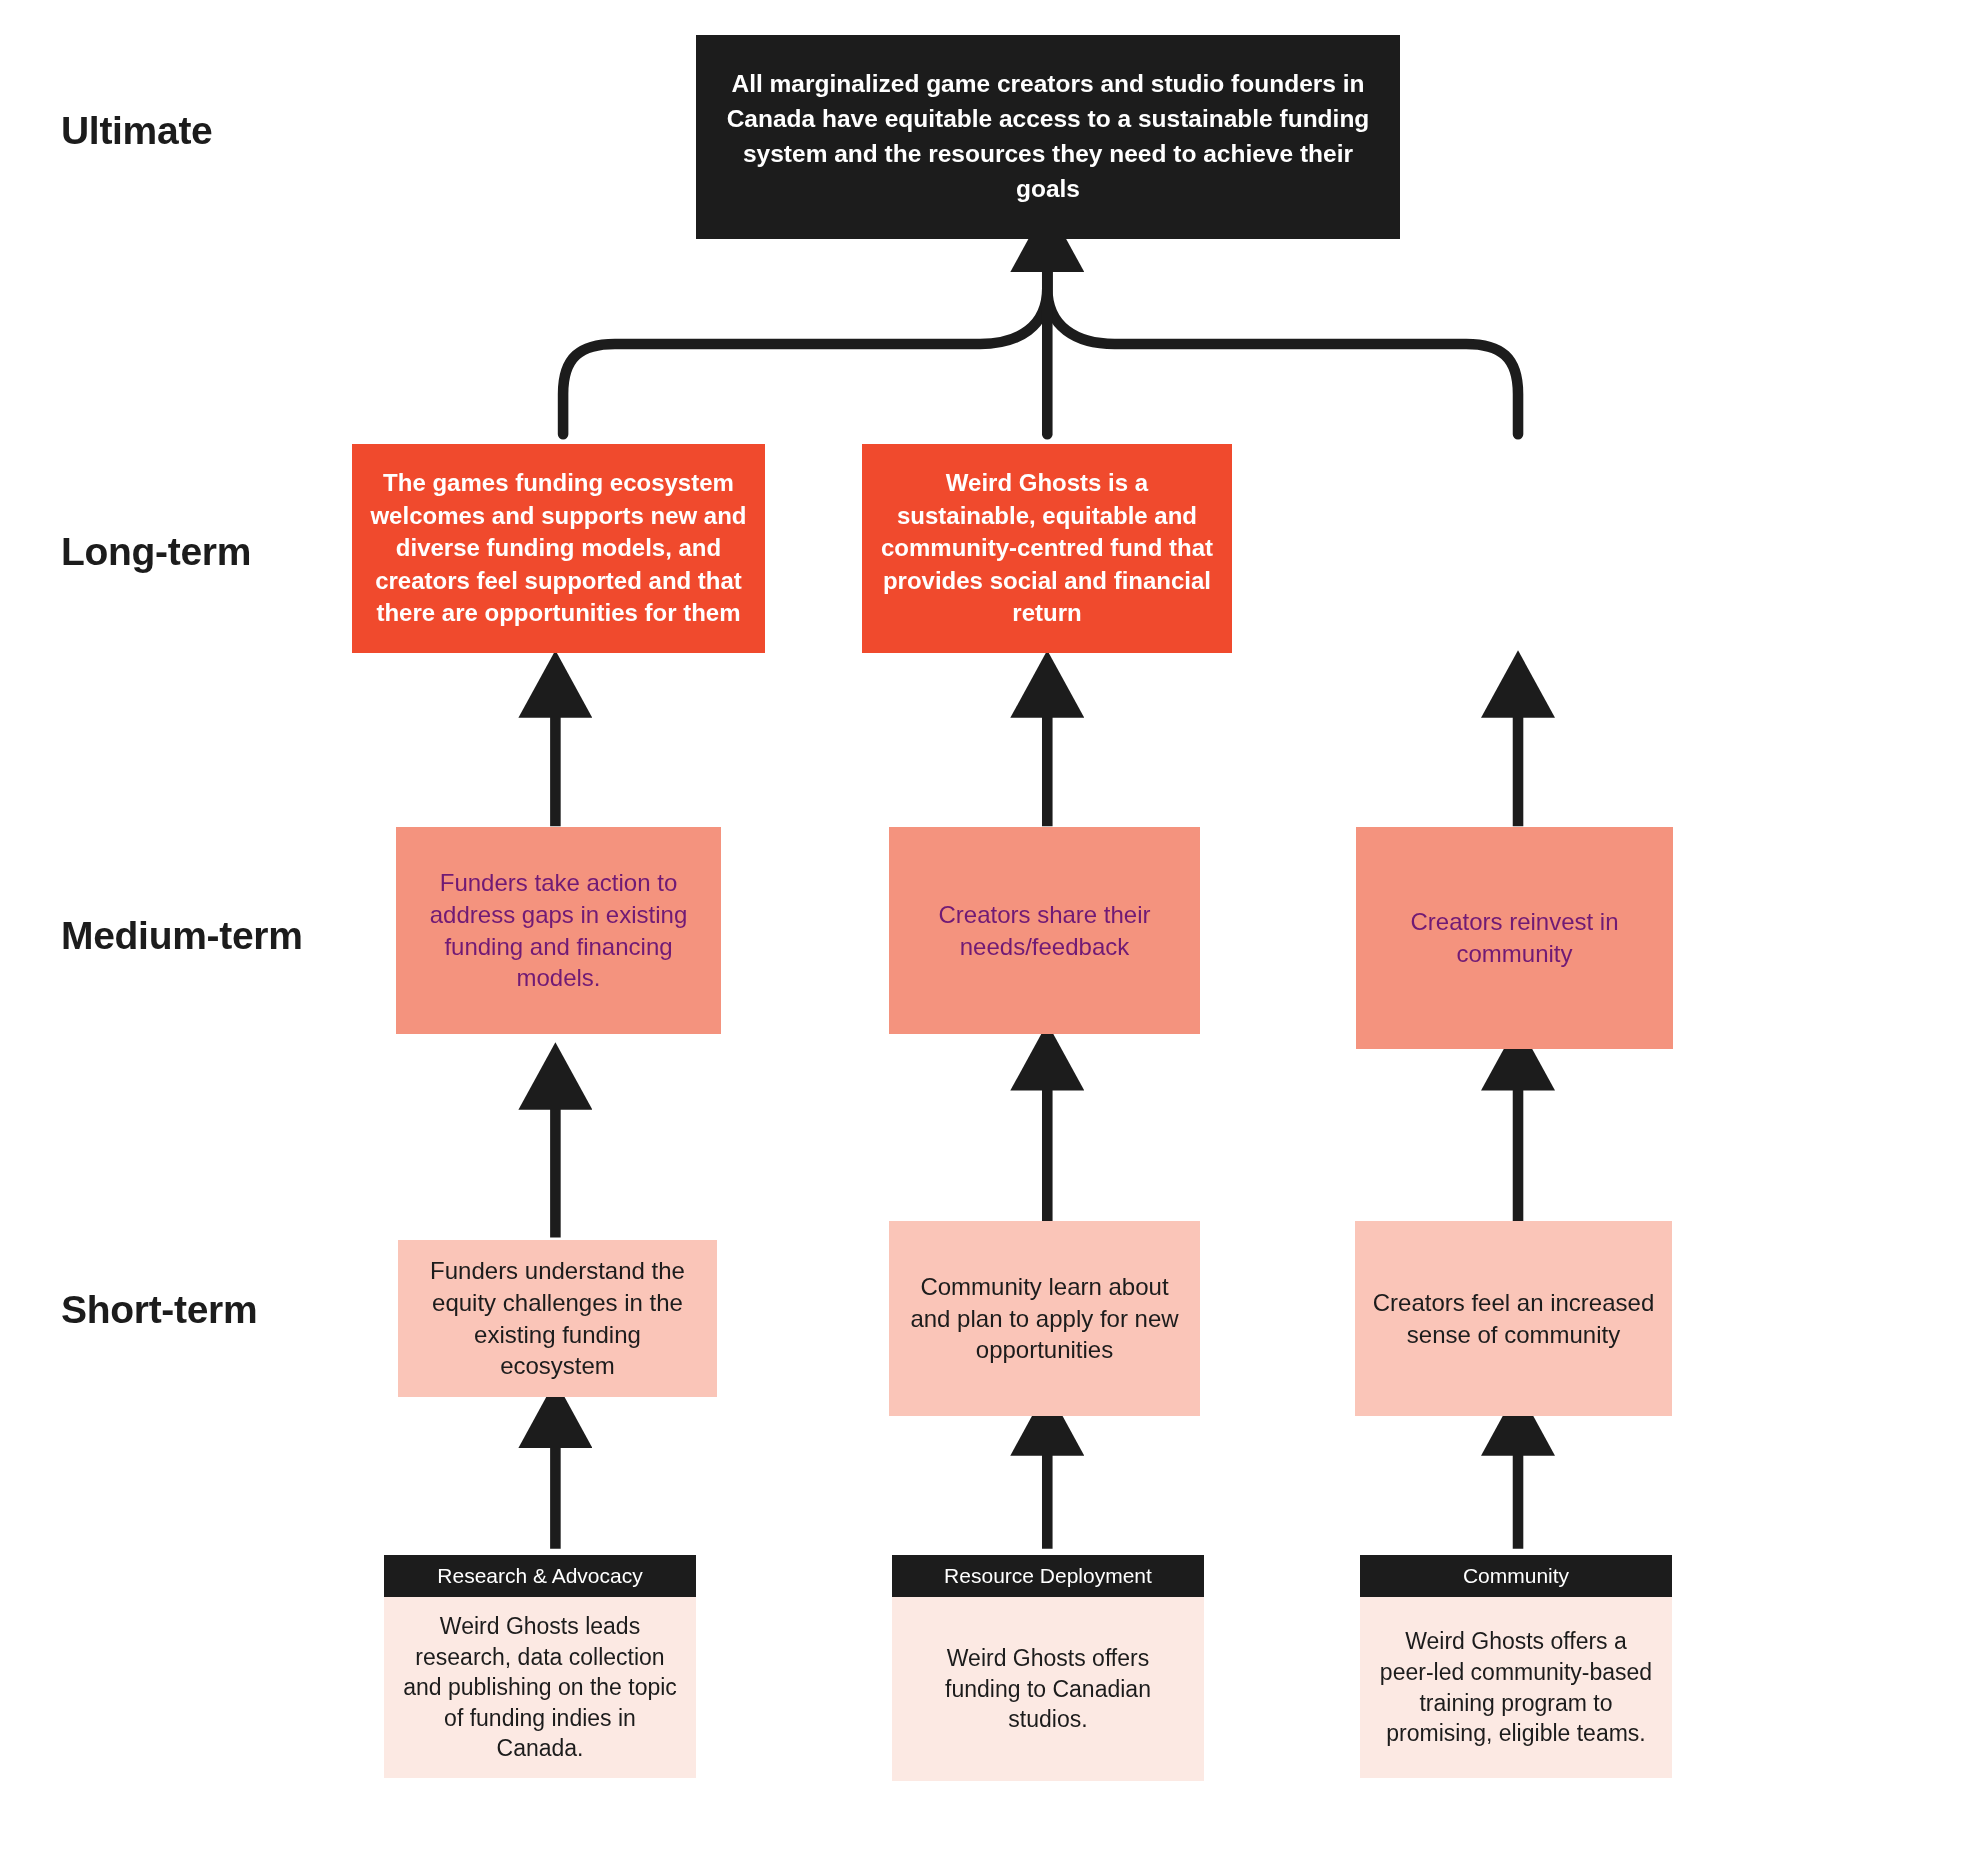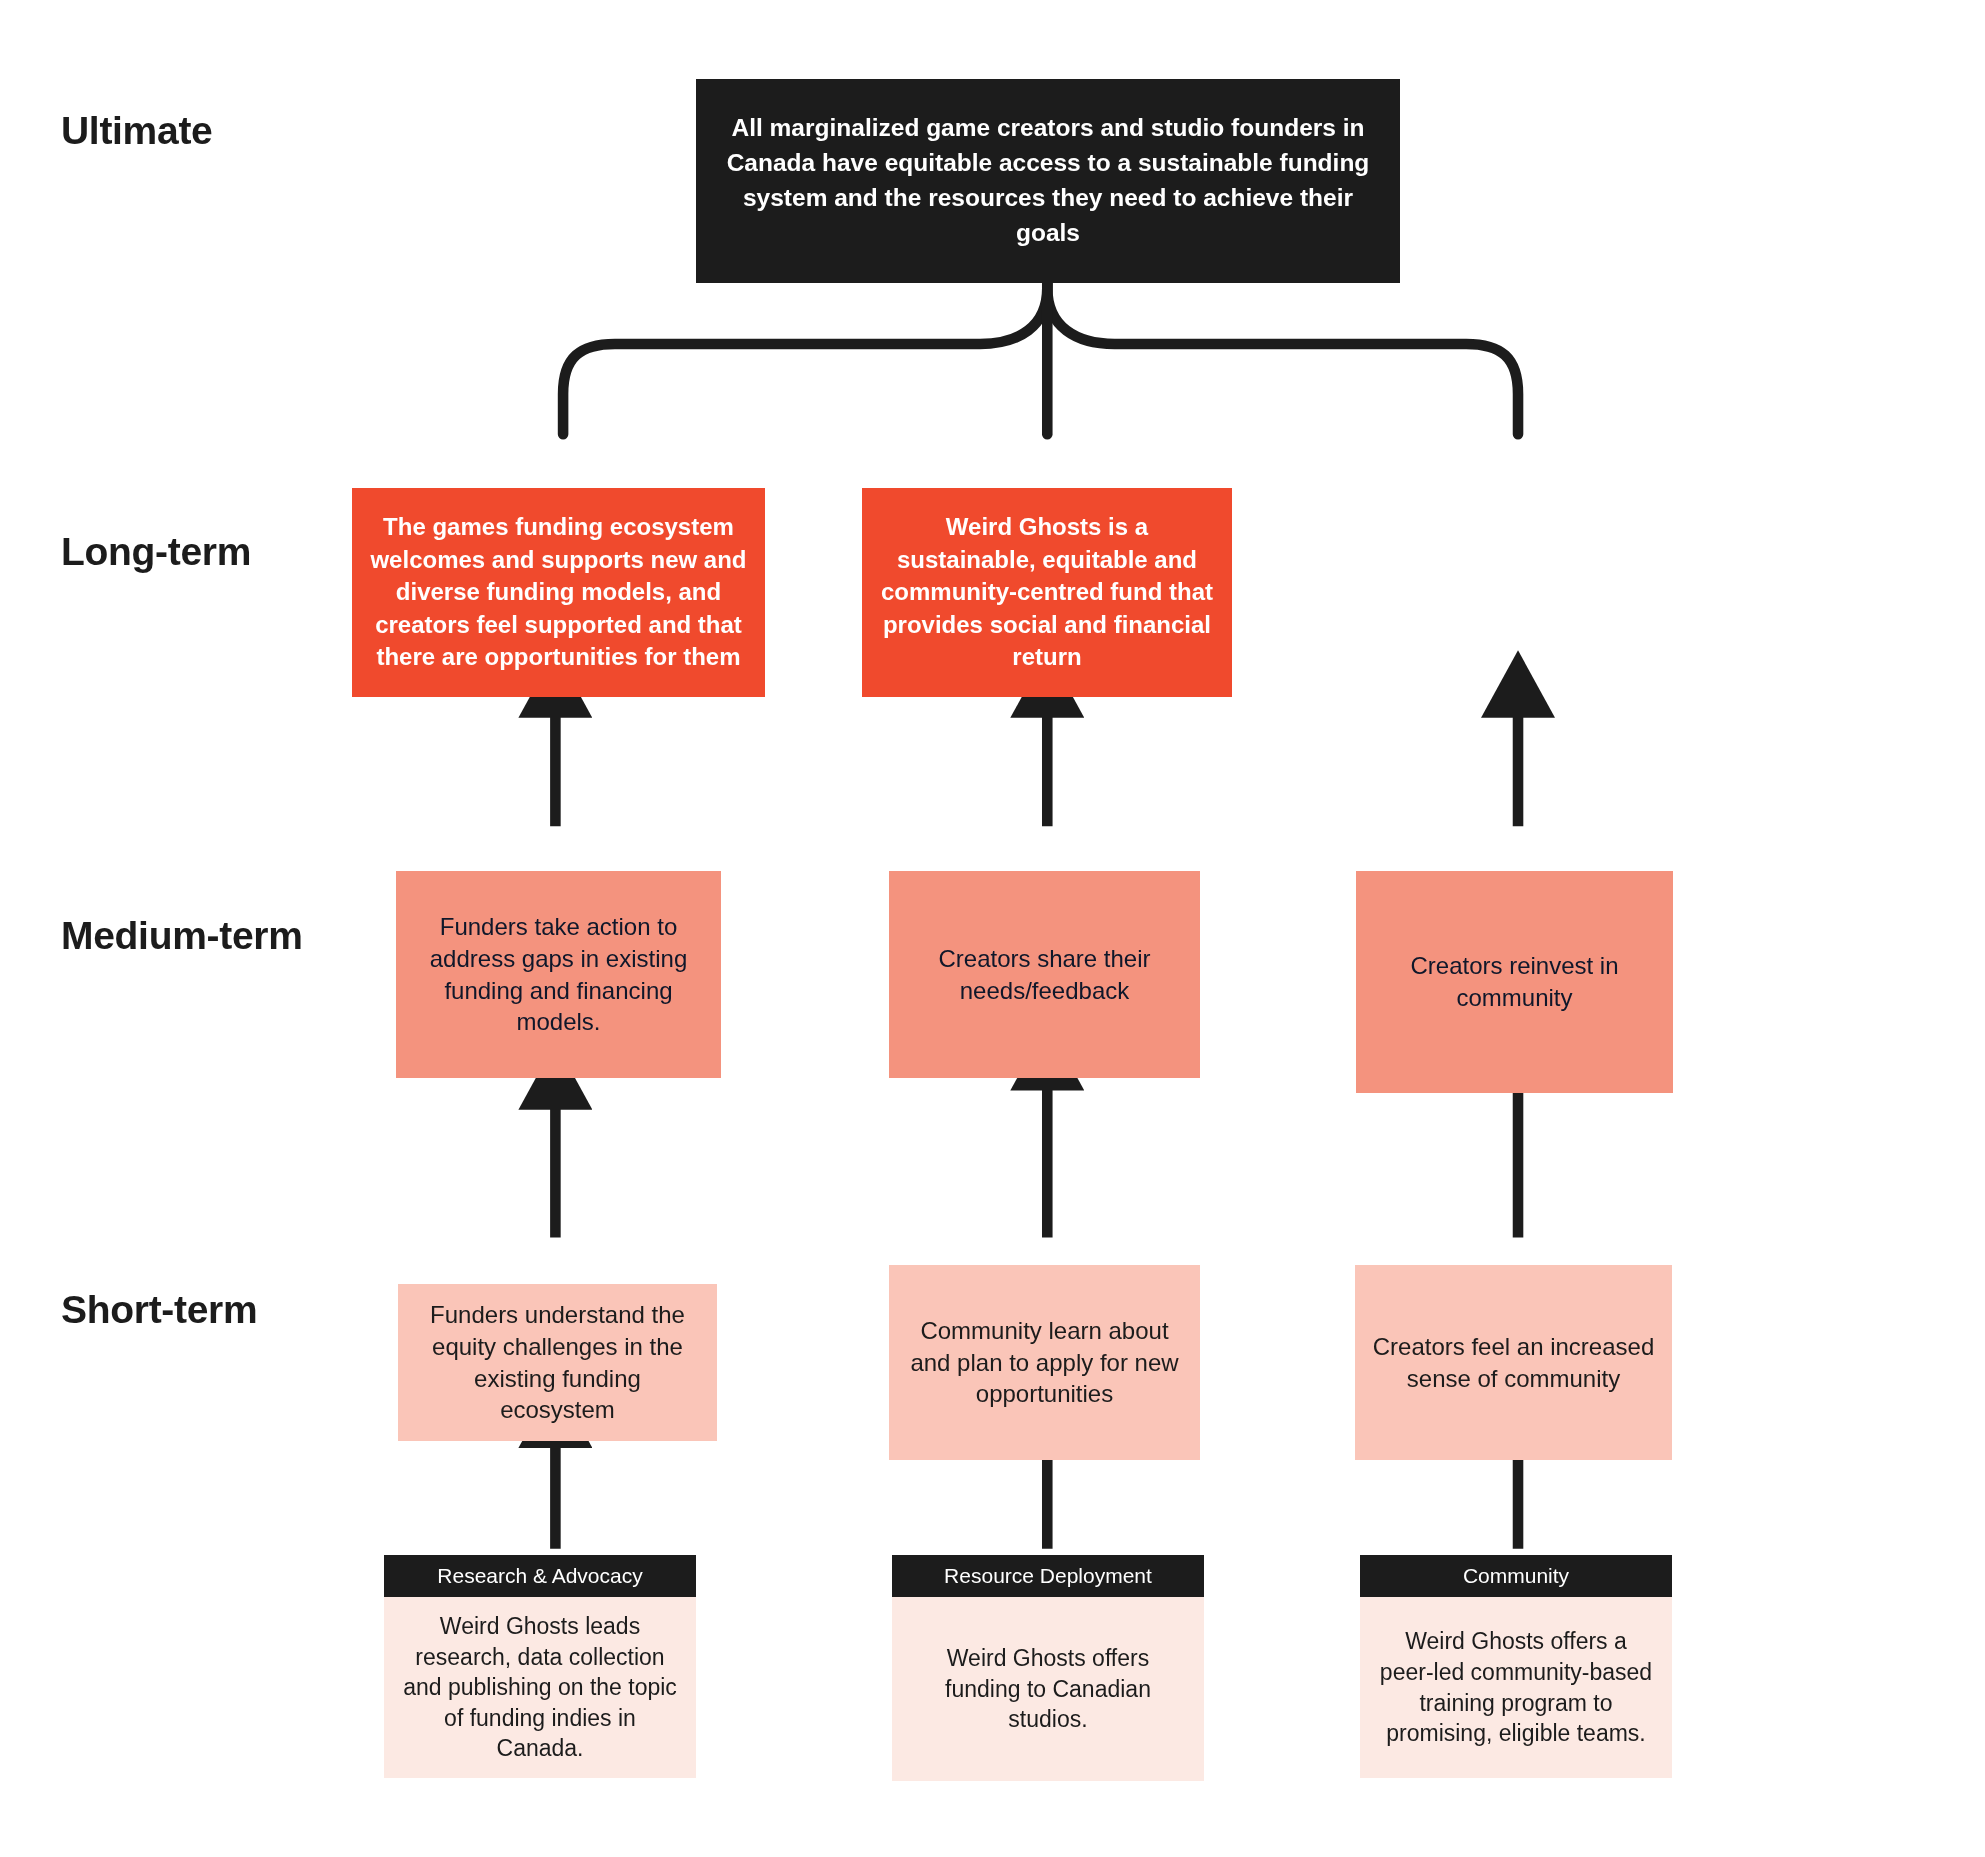--- a/index.html
+++ b/index.html
@@ -34,41 +34,40 @@
     white-space: nowrap;
   }
   .node {
     position: absolute;
     box-sizing: border-box;
     display: flex;
     align-items: center;
     justify-content: center;
     text-align: center;
     line-height: 1.32;
-    margin-top: 44px;
   }
   .node-ultimate {
     background: #1c1c1c;
     color: #ffffff;
     font-weight: 700;
     font-size: 24.5px;
     padding: 9.6px 25px;
     line-height: 1.42;
   }
   .node-long {
     background: #f04a2d;
     color: #ffffff;
     font-weight: 700;
     font-size: 24px;
     padding: 7.7px 15.4px;
     line-height: 1.36;
   }
   .node-medium {
     background: #f4937e;
-    color: #0f172a;
+    color: #701a75;
     font-weight: 400;
     font-size: 24px;
     padding: 7.7px 17.3px;
   }
   .node-short {
     background: #fac5b8;
     color: #1c1c1c;
     font-weight: 400;
     font-size: 24px;
     padding: 7.7px 17.3px;

